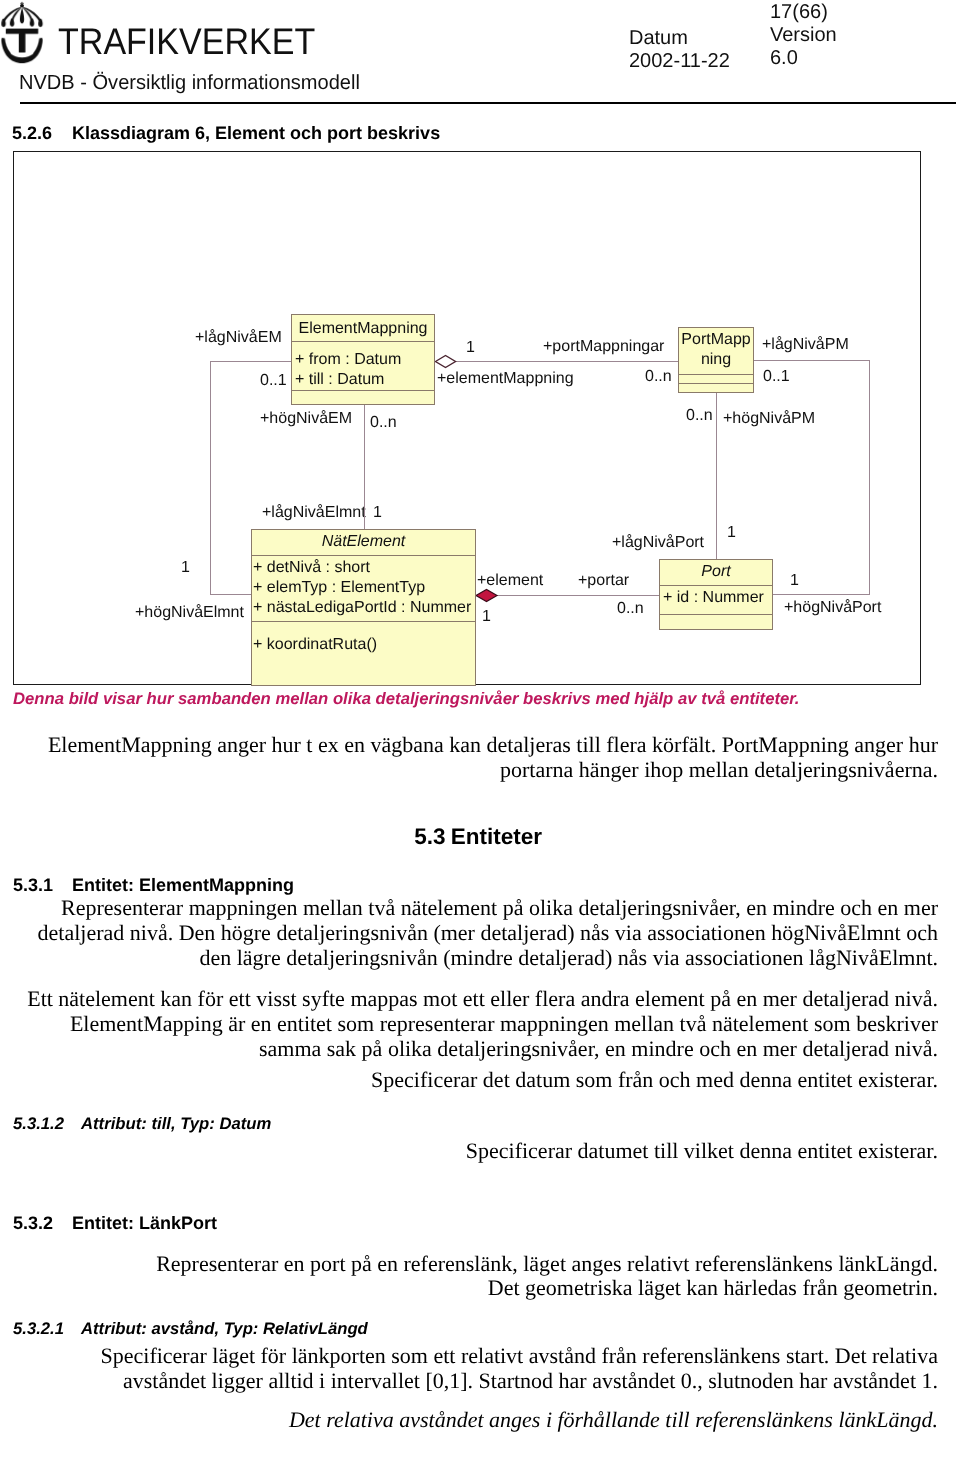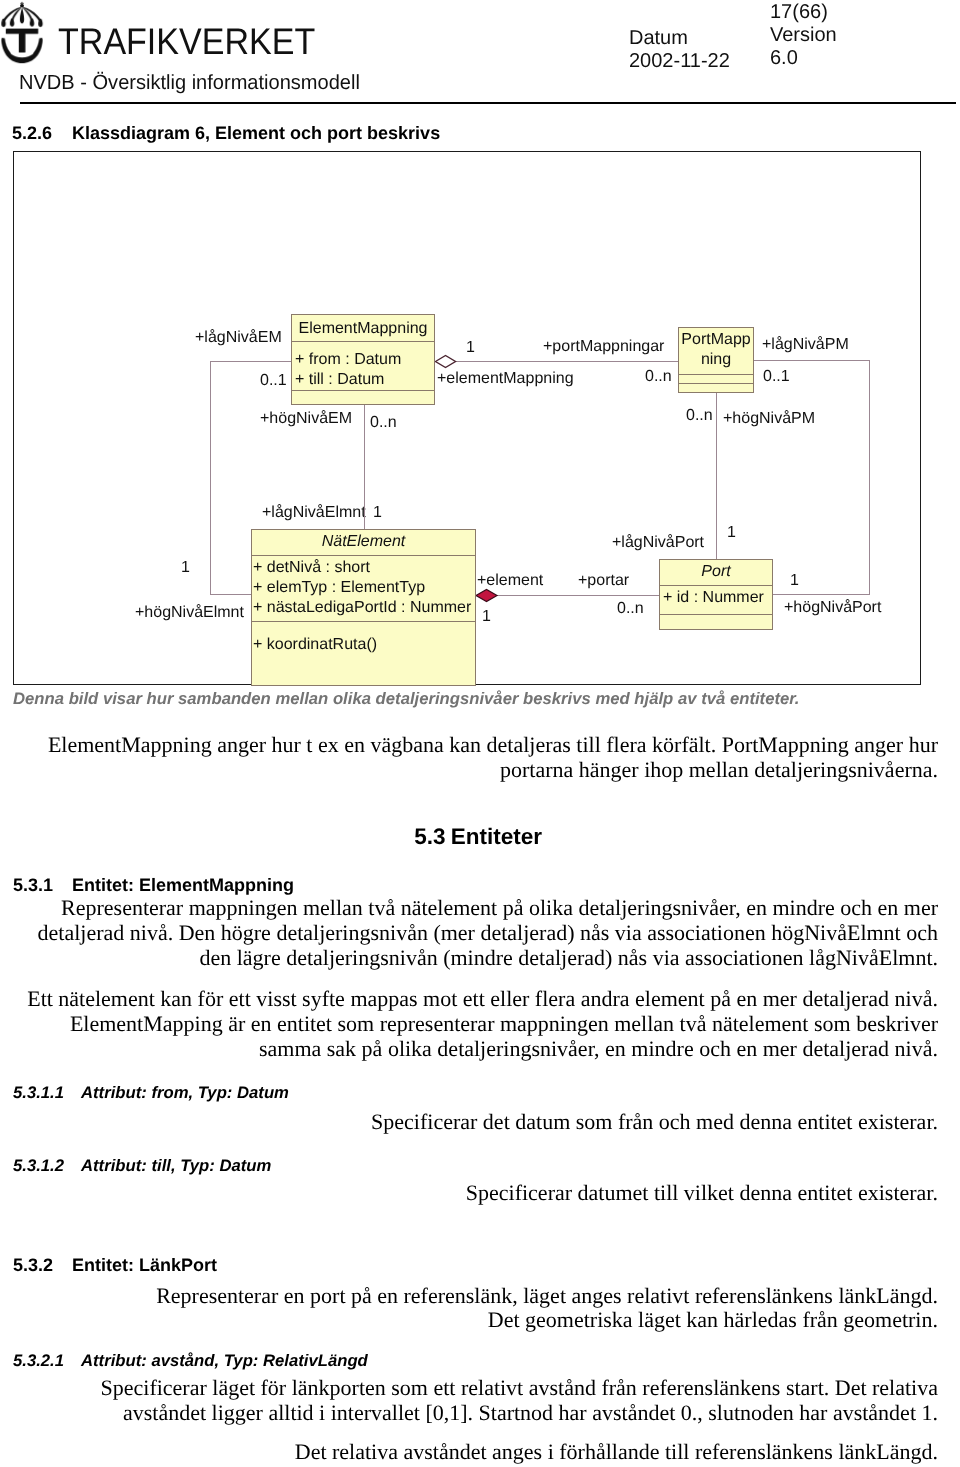--- a/index.html
+++ b/index.html
@@ -30,21 +30,21 @@
   .uml .sep{border-top:1px solid #8a7a6a;}
   .uml .attrs{padding:2px 0 2px 3px;}
 
   .uml .attrs div{white-space:nowrap;line-height:20px;}
   .uml i{font-style:italic;}
   .lbl{position:absolute;font-family:"Liberation Sans",sans-serif;font-size:16px;color:#111;white-space:nowrap;}
   .ln{position:absolute;background:#9b8792;}
   
   #body{position:absolute;left:13px;top:689px;width:925px;}
   .caption{font-family:"Liberation Sans",sans-serif;font-weight:bold;font-style:italic;font-size:16.7px;
-           line-height:20px;color:#737373;margin:0;}
+           line-height:20px;color:#be185d;margin:0;}
   .para{font-family:"Liberation Serif",serif;font-size:22px;line-height:25px;color:#000;margin:0;text-align:right;}
   .h2{font-family:"Liberation Sans",sans-serif;font-weight:bold;font-size:22.5px;color:#000;margin:0;white-space:nowrap;text-align:center;}
   .h2 .n{display:inline-block;width:42px;}
   .h3{font-family:"Liberation Sans",sans-serif;font-weight:bold;font-size:18px;color:#000;margin:0;white-space:nowrap;}
   .h3 .n{display:inline-block;width:59px;}
   .h4{font-family:"Liberation Sans",sans-serif;font-weight:bold;font-style:italic;font-size:16.7px;color:#000;margin:0;white-space:nowrap;}
   .h4 .n{display:inline-block;width:68px;}
   .ind{text-indent:9px;}
 
 
@@ -190,25 +190,24 @@
     </div>
   </div>
 
   <div id="body">
     <p class="caption" style="margin-top:0;">Denna bild visar hur sambanden mellan olika detaljeringsnivåer beskrivs med hjälp av två entiteter.</p>
     <p class="para" style="margin-top:23px;">ElementMappning anger hur t ex en vägbana kan detaljeras till flera körfält. PortMappning anger hur portarna hänger ihop mellan detaljeringsnivåerna.</p>
     <h2 class="h2" style="margin-top:42px;"><span class="n">5.3</span><span>Entiteter</span></h2>
     <h3 class="h3" style="margin-top:25px;"><span class="n">5.3.1</span><span>Entitet: ElementMappning</span></h3>
     <p class="para ind" style="margin-top:-1px;">Representerar mappningen mellan två nätelement på olika detaljeringsnivåer, en mindre och en mer detaljerad nivå. Den högre detaljeringsnivån (mer detaljerad) nås via associationen högNivåElmnt och den lägre detaljeringsnivån (mindre detaljerad) nås via associationen lågNivåElmnt.</p>
     <p class="para ind" style="margin-top:16px;">Ett nätelement kan för ett visst syfte mappas mot ett eller flera andra element på en mer detaljerad nivå. ElementMapping är en entitet som representerar mappningen mellan två nätelement som beskriver samma sak på olika detaljeringsnivåer, en mindre och en mer detaljerad nivå.</p>
-    <h4 class="h4" style="margin-top:22px;"><span class="n">5.3.1.1</span><span>Attribut: from, Typ: Datum</span></h4>
     <p class="para ind" style="margin-top:6px;">Specificerar det datum som från och med denna entitet existerar.</p>
     <h4 class="h4" style="margin-top:22px;"><span class="n">5.3.1.2</span><span>Attribut: till, Typ: Datum</span></h4>
     <p class="para ind" style="margin-top:4px;">Specificerar datumet till vilket denna entitet existerar.</p>
     <h3 class="h3" style="margin-top:50px;"><span class="n">5.3.2</span><span>Entitet: LänkPort</span></h3>
-    <p class="para" style="margin-top:7px;">Representerar en port på en referenslänk, läget anges relativt referenslänkens länkLängd.</p>
+    <p class="para" style="margin-top:17px;">Representerar en port på en referenslänk, läget anges relativt referenslänkens länkLängd.</p>
     <p class="para" style="margin-top:-1px;">Det geometriska läget kan härledas från geometrin.</p>
     <h4 class="h4" style="margin-top:19px;"><span class="n">5.3.2.1</span><span>Attribut: avstånd, Typ: RelativLängd</span></h4>
     <p class="para ind" style="margin-top:4px;">Specificerar läget för länkporten som ett relativt avstånd från referenslänkens start. Det relativa avståndet ligger alltid i intervallet [0,1]. Startnod har avståndet 0., slutnoden har avståndet 1.</p>
-    <p class="para" style="margin-top:14px;">Det relativa avståndet anges i förhållande till referenslänkens länkLängd.</p>
+    <p class="para" style="margin-top:14px;font-style:italic;">Det relativa avståndet anges i förhållande till referenslänkens länkLängd.</p>
   </div>
 
 </div>
 
 </body></html>

